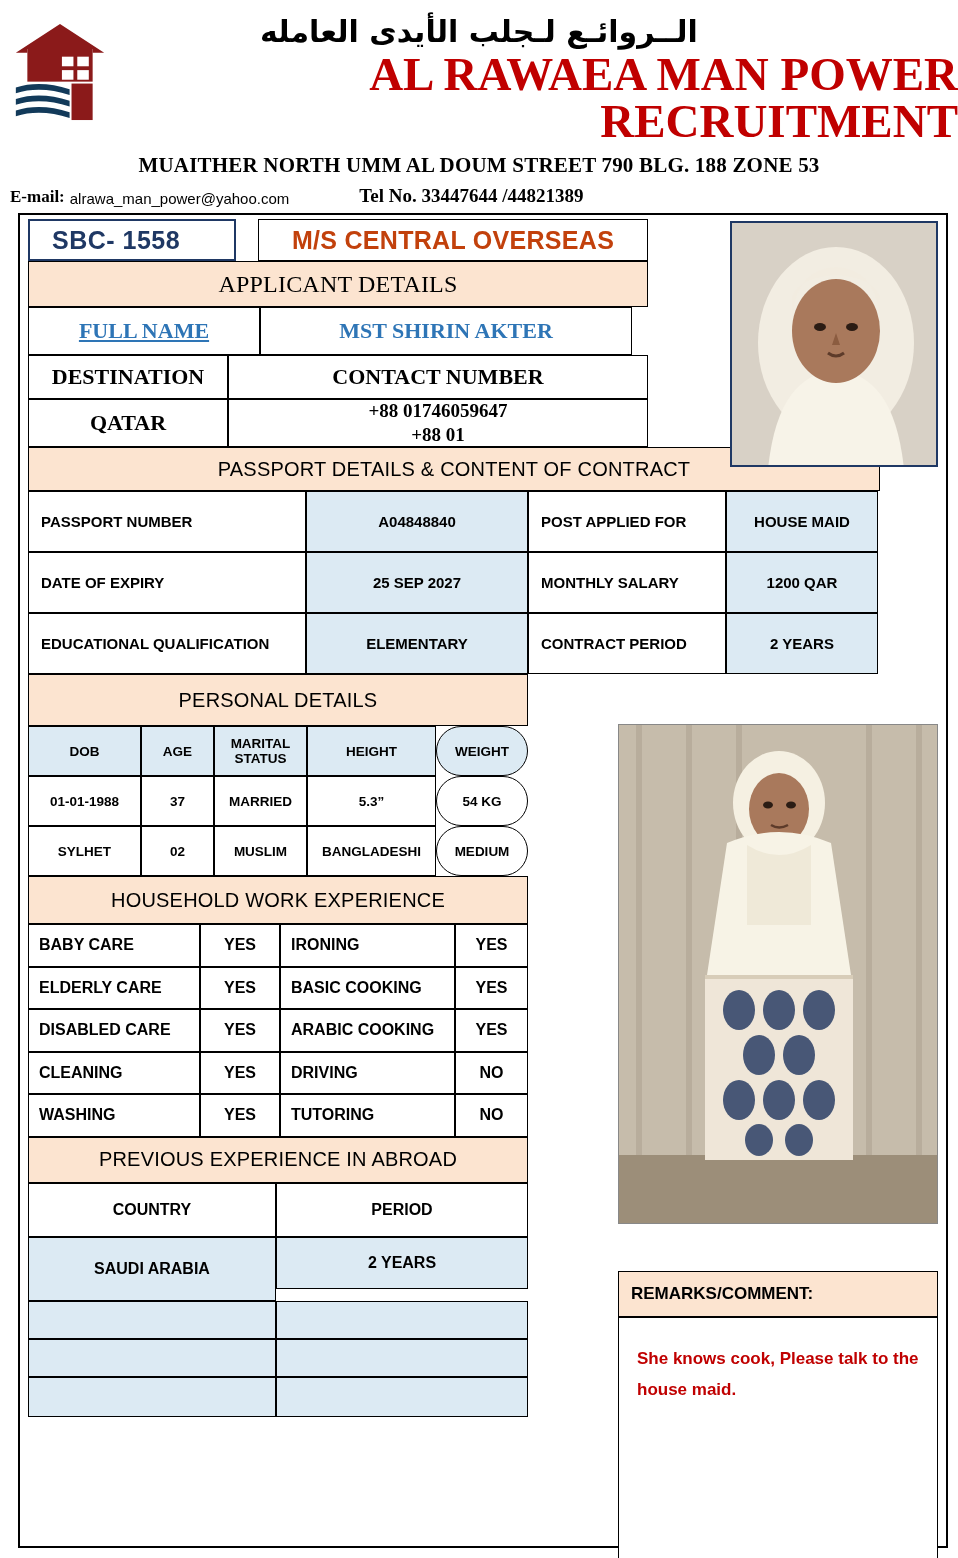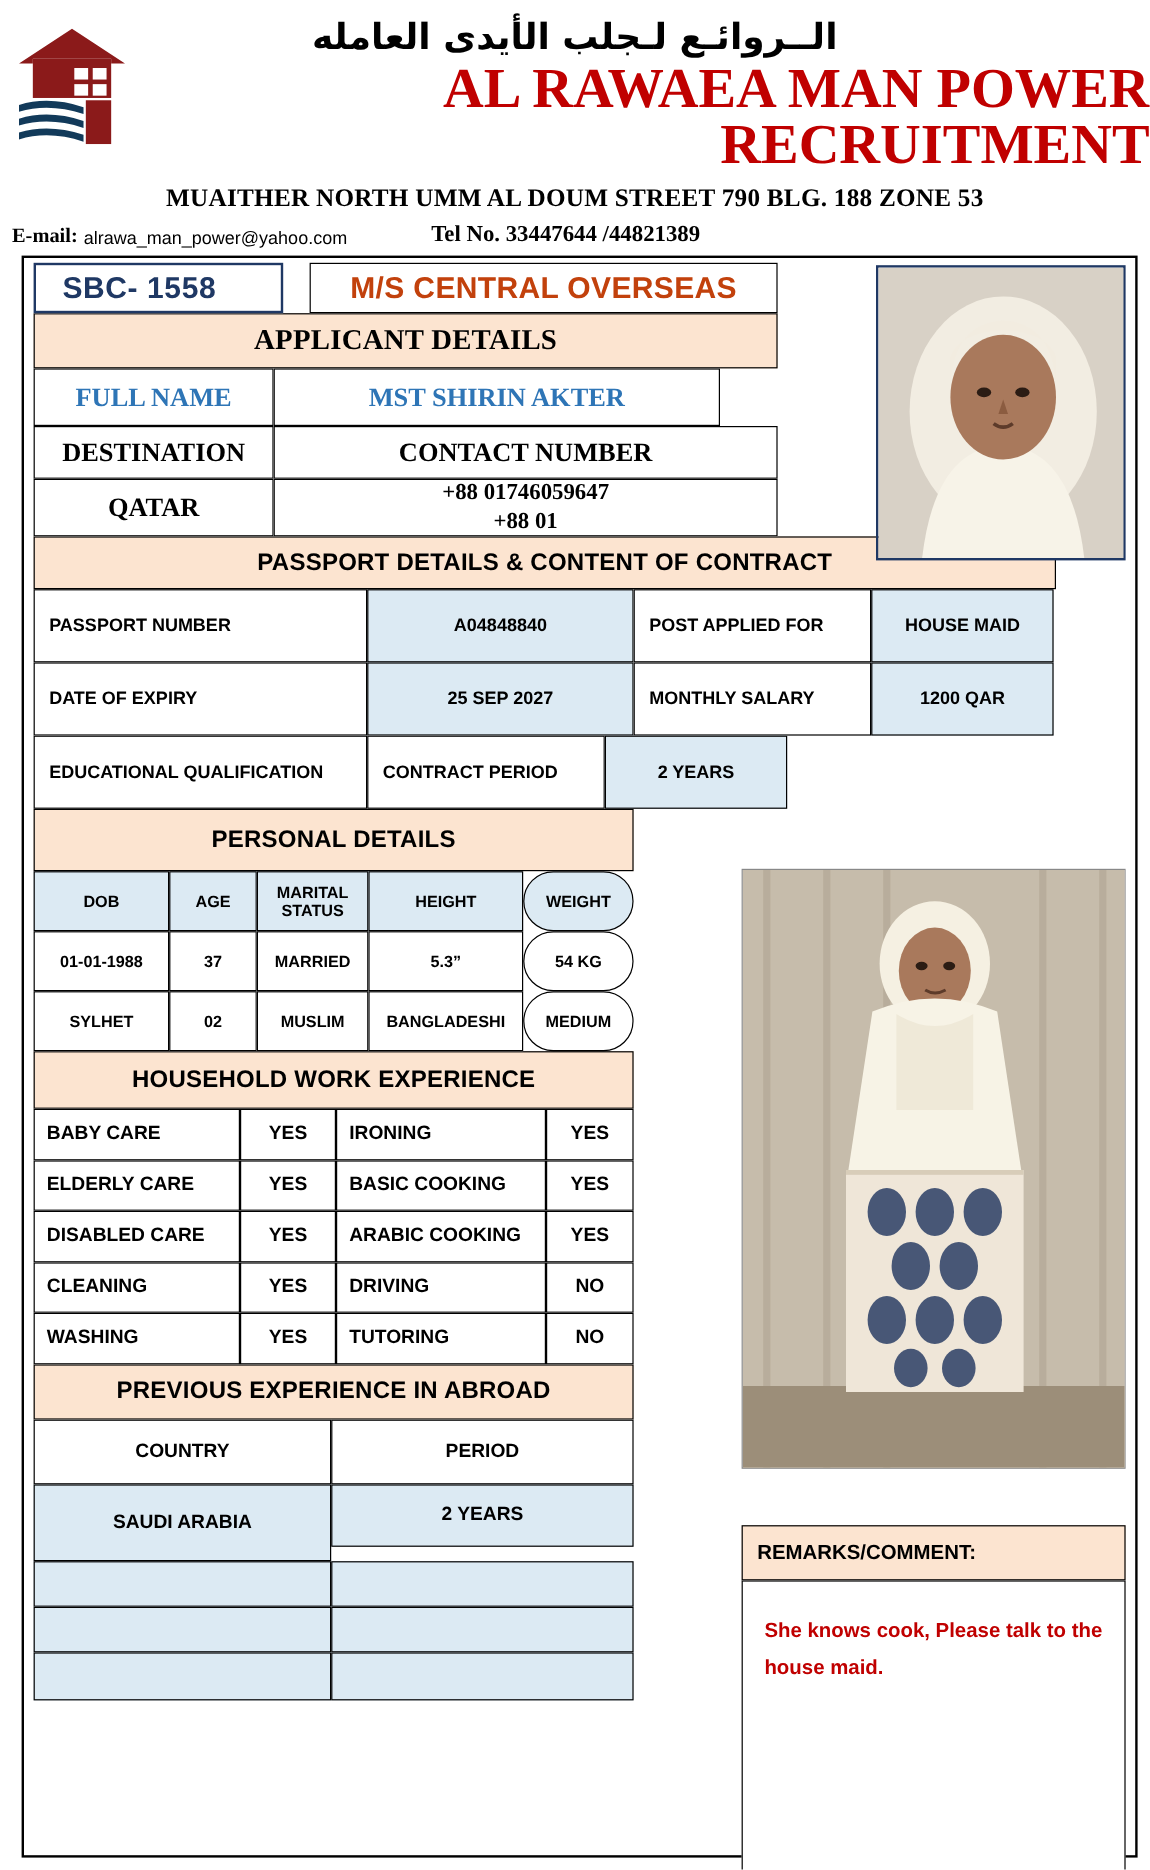--- a/index.html
+++ b/index.html
@@ -162,21 +162,21 @@
     overflow: hidden;
   }
 
   .left-col {
     width: 620px;
   }
 
   .bar {
     height: 44px;
     font-size: 21px;
-    font-weight: bold;
+    font-weight: normal;
     letter-spacing: 0.2px;
   }
   .bar-serif {
     font-family: "Liberation Serif", serif;
     font-size: 24px;
   }
 
   .row { display: flex; }
 
   .h46 { height: 46px; }
@@ -338,21 +338,21 @@
     <div class="left-col">
 
       <div class="toprow">
         <div class="sbc">SBC- 1558</div>
         <div class="agency">M/S CENTRAL OVERSEAS</div>
       </div>
 
       <div class="cell peach bar bar-serif h46" style="width:620px;">APPLICANT DETAILS</div>
 
       <div class="row">
-        <div class="cell white lbl-blue-serif h48" style="width:200px;">FULL NAME</div>
+        <div class="cell white lbl-blue-serif h48" style="width:232px;text-decoration:underline;">FULL NAME</div>
         <div class="cell white lbl-blue-serif h48" style="width:372px;">MST SHIRIN AKTER</div>
       </div>
 
       <div class="row">
         <div class="cell white lbl-serif h44" style="width:200px;">DESTINATION</div>
         <div class="cell white lbl-serif h44" style="width:420px;">CONTACT NUMBER</div>
       </div>
 
       <div class="row">
         <div class="cell white lbl-serif" style="width:200px;height:48px;">QATAR</div>
@@ -373,20 +373,21 @@
         <div class="cell blue pp-val2">HOUSE MAID</div>
       </div>
       <div class="pp-row">
         <div class="cell white pp-label">DATE OF EXPIRY</div>
         <div class="cell blue pp-val">25 SEP 2027</div>
         <div class="cell white pp-label2">MONTHLY SALARY</div>
         <div class="cell blue pp-val2">1200 QAR</div>
       </div>
       <div class="pp-row">
         <div class="cell white pp-label">EDUCATIONAL QUALIFICATION</div>
+        <div class="cell blue pp-val">ELEMENTARY</div>
         <div class="cell white pp-label2">CONTRACT PERIOD</div>
         <div class="cell blue pp-val2">2 YEARS</div>
       </div>
     </div>
 
     <div class="left-col" style="width:500px;">
       <div class="cell peach bar" style="width:500px;height:52px;font-size:20px;">PERSONAL DETAILS</div>
 
       <div class="pd-row">
         <div class="cell blue pd-c1">DOB</div>

